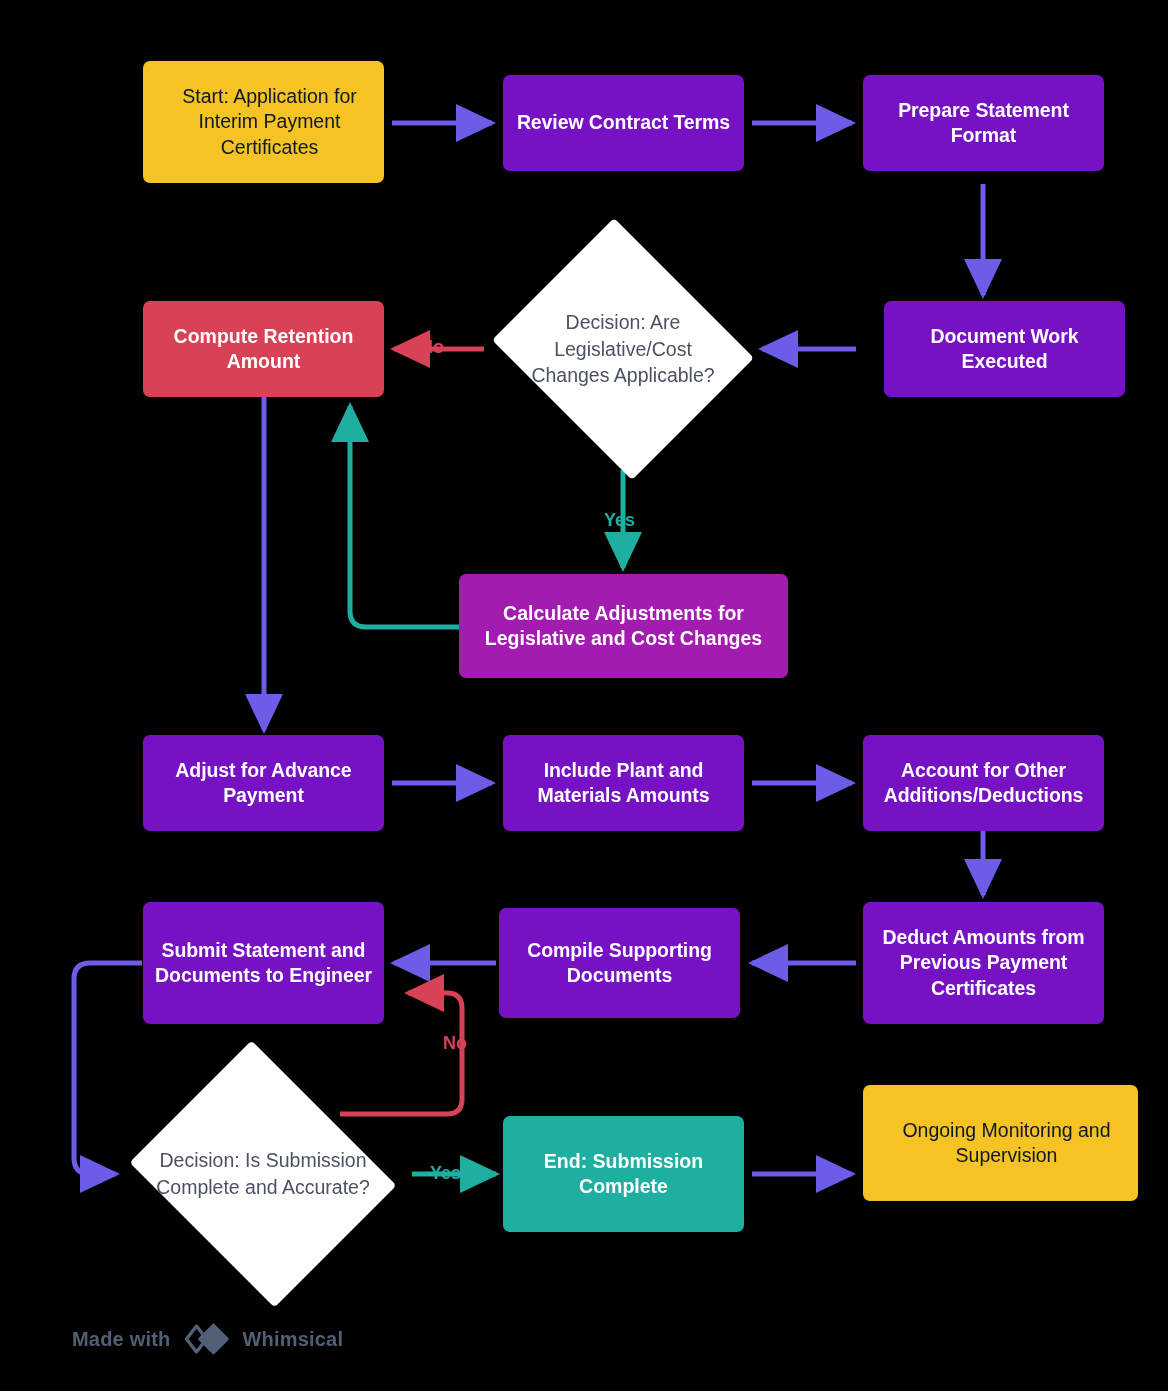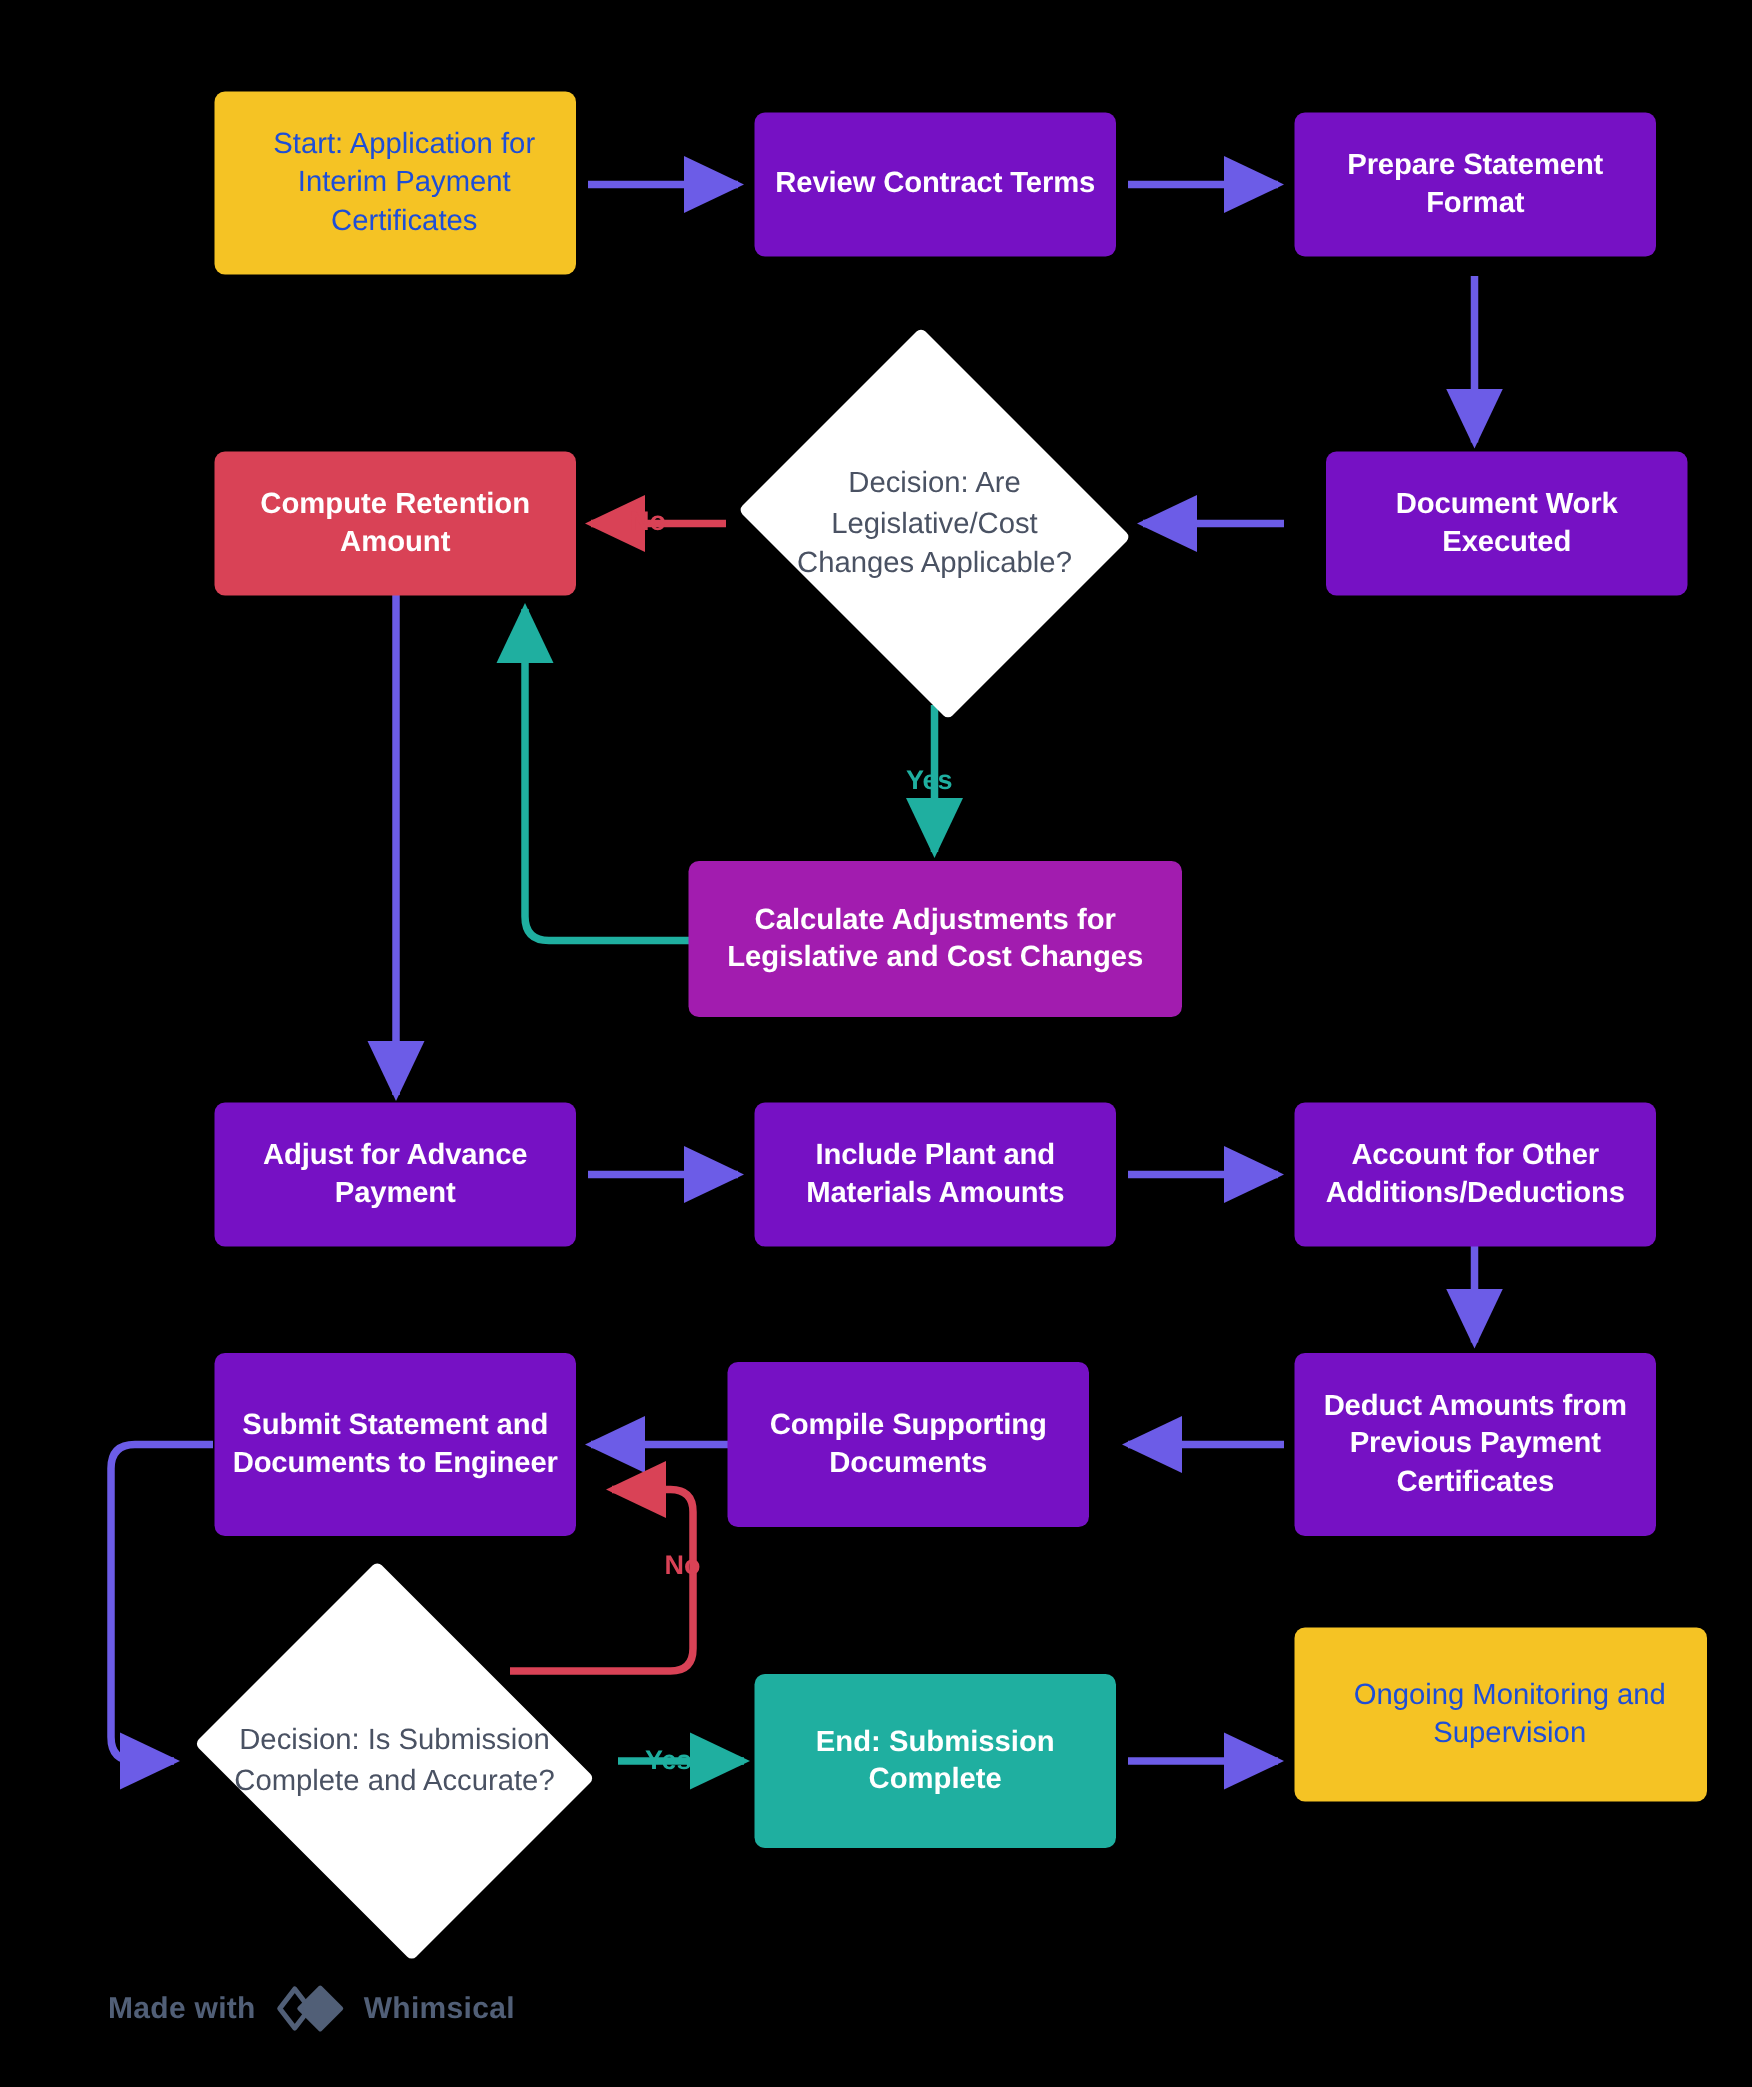--- a/index.html
+++ b/index.html
@@ -39,21 +39,21 @@
   }
   .node-process {
     background: #7611c4;
     color: #ffffff;
     font-weight: bold;
     font-size: 19.5px;
     letter-spacing: -0.1px;
   }
   .node-terminal-start {
     background: #f5c324;
-    color: #1d4ed8;
+    color: #0f172a;
     font-weight: normal;
     font-size: 19.5px;
     padding-left: 22px;
   }
   .node-terminal-end {
     background: #1fafa0;
     color: #ffffff;
     font-weight: bold;
     font-size: 19.5px;
   }
@@ -247,21 +247,21 @@
   </div>
 
   <div class="node node-process" style="left:863px; top:735px; width:241px; height:96px;">
     <span>Account for Other Additions/Deductions</span>
   </div>
 
   <div class="node node-process" style="left:863px; top:902px; width:241px; height:122px;">
     <span>Deduct Amounts from Previous Payment Certificates</span>
   </div>
 
-  <div class="node node-process" style="left:485px; top:908px; width:241px; height:110px;">
+  <div class="node node-process" style="left:499px; top:908px; width:241px; height:110px;">
     <span>Compile Supporting Documents</span>
   </div>
 
   <div class="node node-process" style="left:143px; top:902px; width:241px; height:122px;">
     <span>Submit Statement and Documents to Engineer</span>
   </div>
 
   <div class="node-decision" style="left:118px; top:1052px; width:290px; height:244px;">
     <div class="dmd"></div>
     <div class="dlabel">Decision: Is Submission Complete and Accurate?</div>

